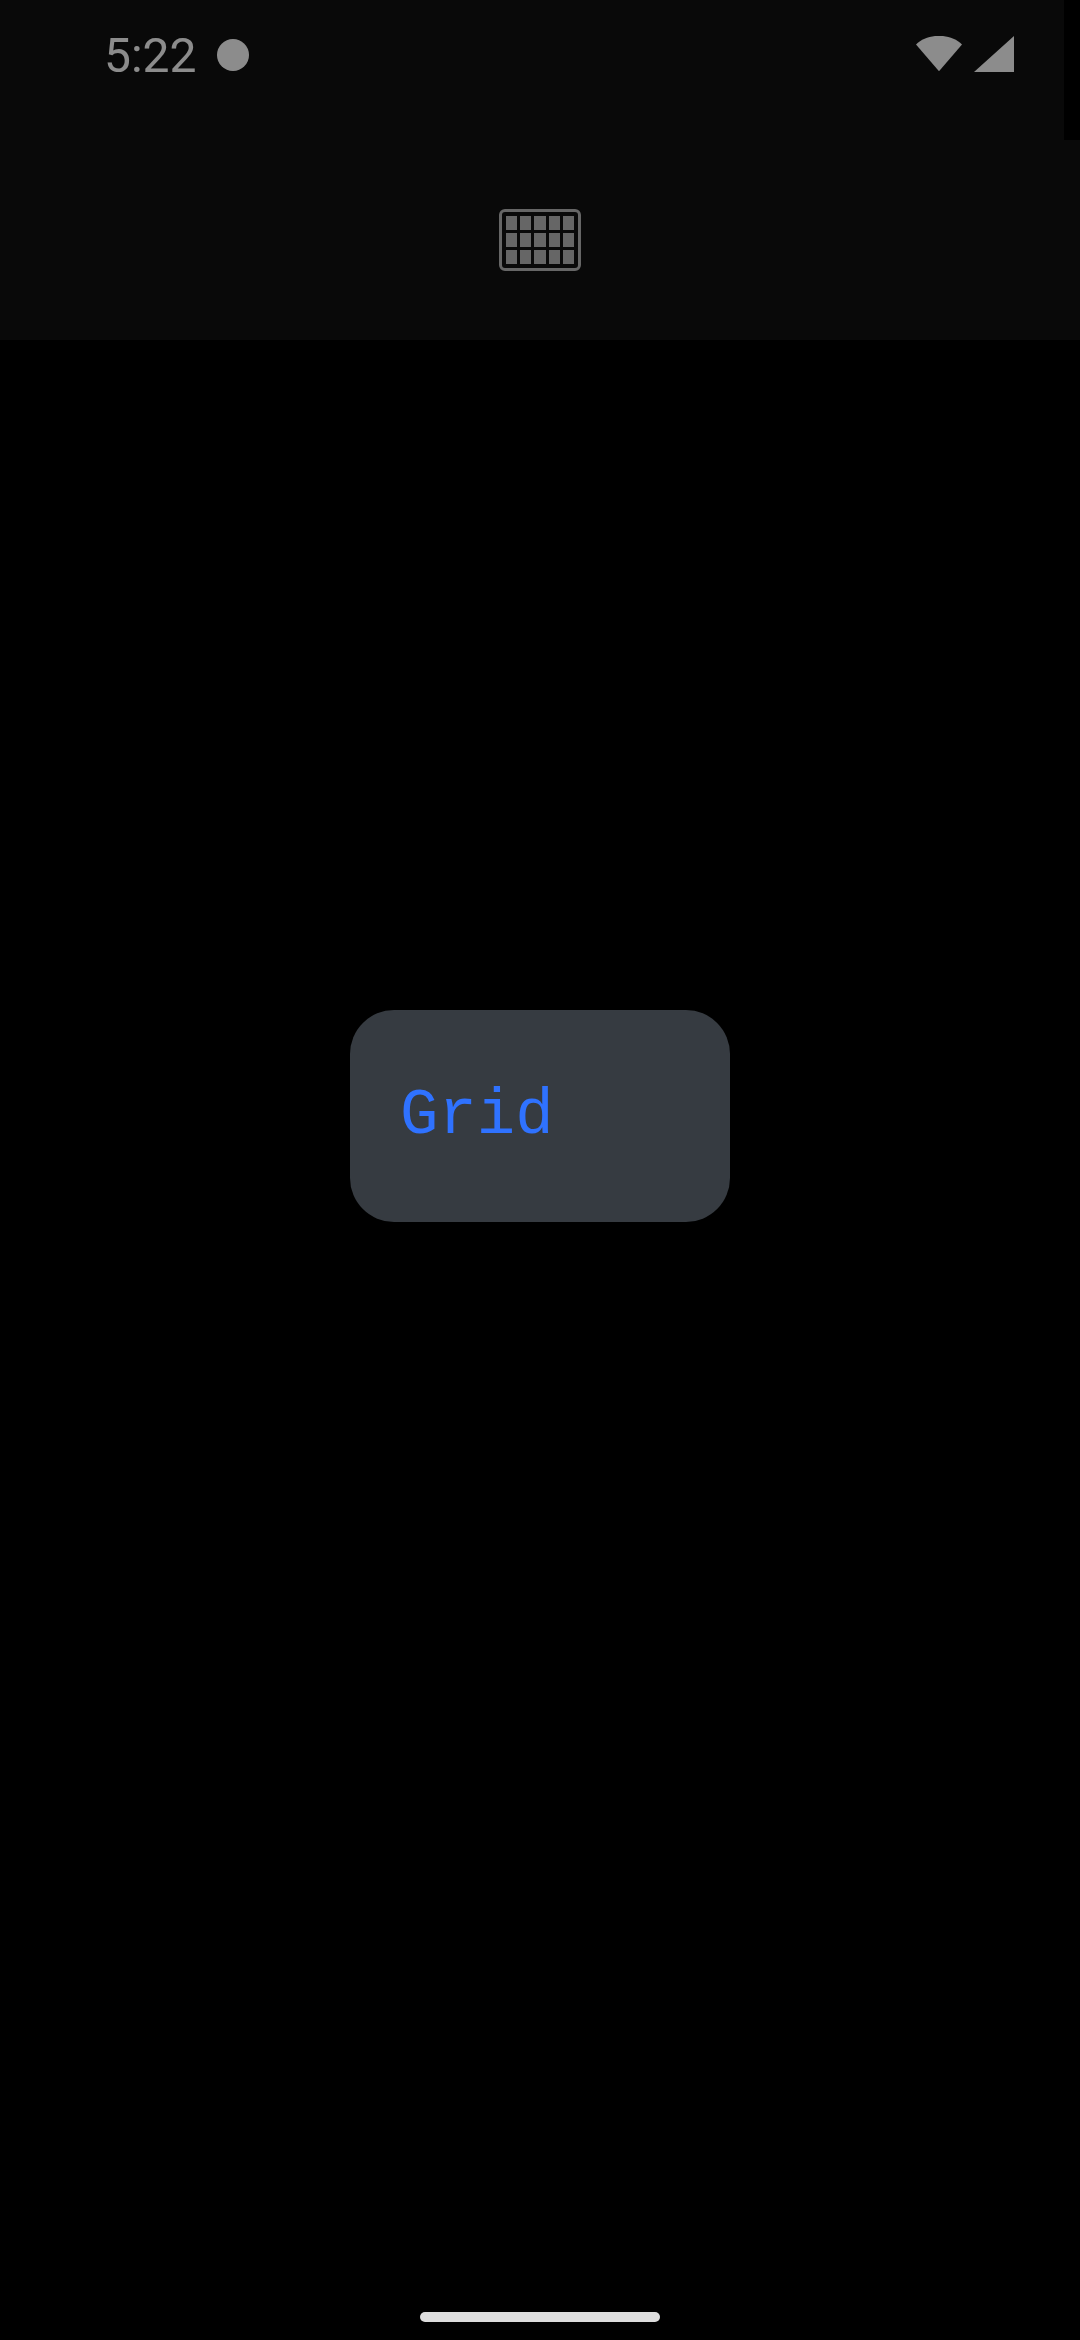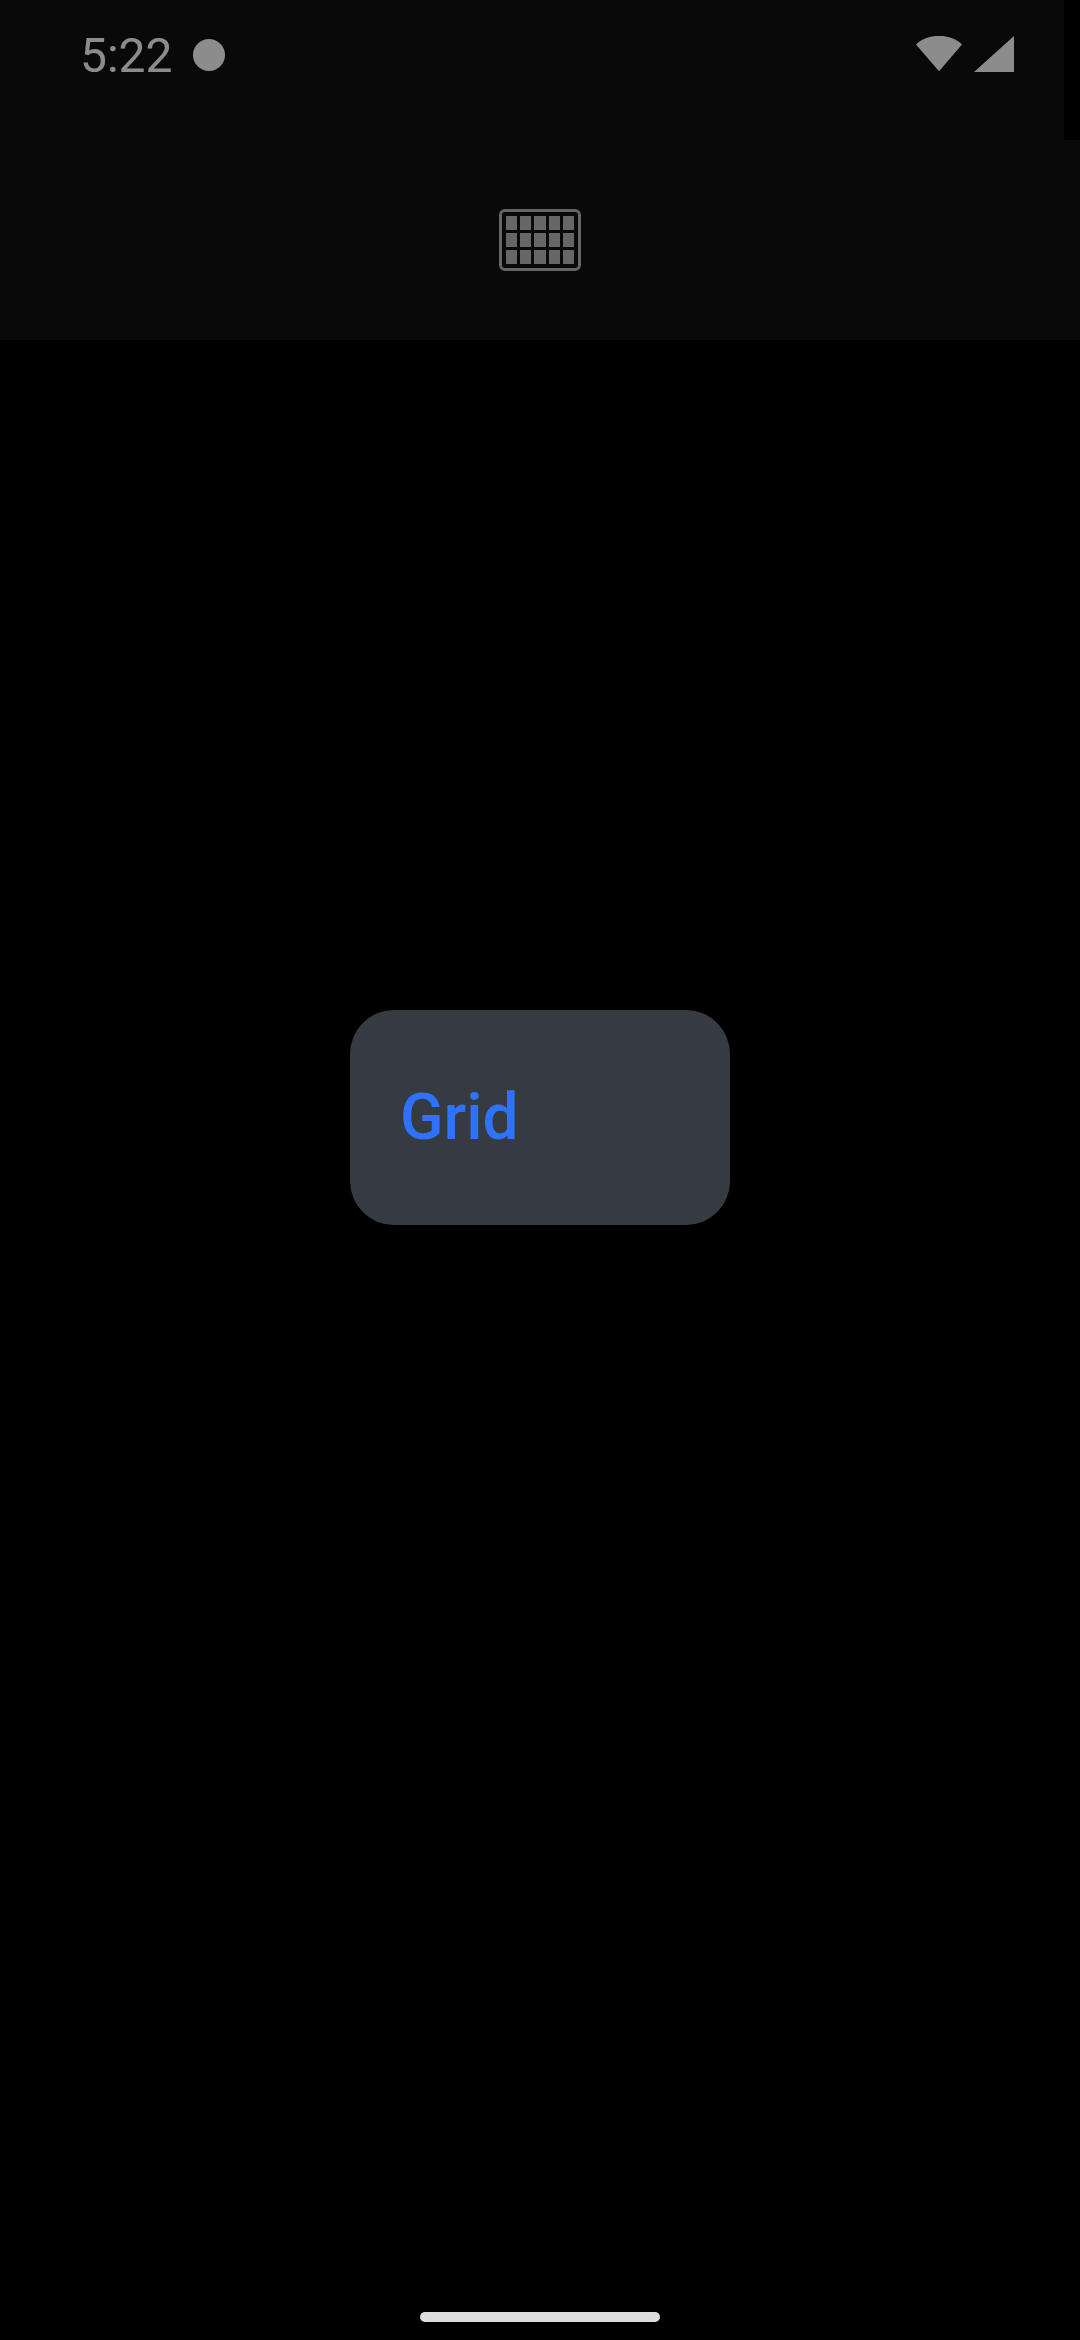--- a/index.html
+++ b/index.html
@@ -3,21 +3,21 @@
 <meta charset="utf-8">
 <style>
   * { margin: 0; padding: 0; box-sizing: border-box; }
   html, body { width: 1080px; height: 2340px; overflow: hidden; font-family: Roboto, Arial, sans-serif; }
   body { background: #000; position: relative; }
 
   
   .status-bar {
     position: absolute; top: 0; left: 0; right: 16px; height: 140px;
     background: #111; display: flex; align-items: center; justify-content: space-between;
-    padding: 0 50px 30px 80px; color: #fff; font-size: 48px;
+    padding: 0 50px 30px 104px; color: #fff; font-size: 48px;
   }
   .status-left { display: flex; align-items: center; gap: 20px; }
   .status-dot { width: 32px; height: 32px; border-radius: 50%; background: #fff; }
   .status-right { display: flex; align-items: center; gap: 12px; }
 
   
   .top-bar {
     position: absolute; top: 140px; left: 0; right: 0; height: 200px;
     background: #111; display: flex; align-items: center; justify-content: center;
   }
@@ -47,21 +47,21 @@
     width: 300px; height: 360px; background:#7a5a44; border-radius: 45% 45% 50% 50%;
   }
   .curtain-left{position:absolute;top:0;left:0;width:140px;height:100%;
     background:repeating-linear-gradient(90deg,#b08a3e 0 18px,#7a5b24 18px 36px);}
 
   
   .popup {
     position:absolute; left:50%; transform:translateX(-50%);
     top:1010px; width:380px; background:#363b41; border-radius:44px;
     padding: 70px 50px; display:flex; flex-direction:column; gap:70px;
-    z-index: 30; box-shadow: 0 10px 40px rgba(0,0,0,0.5);
+    z-index: 30; box-shadow: 0 10px 40px rgba(0,0,0,0.5); font-family: Liberation Mono, monospace;
   }
   .popup .opt { font-size:64px; font-weight:500; }
   .popup .opt.selected { color:#2f72ff; }
   .popup .opt.other    { color:#e8eaed; }
 
   
   .scrim {
     position:absolute; inset:0; background:rgba(0,0,0,0.45); z-index:20;
   }
   .above-scrim { position:relative; z-index:10; }

